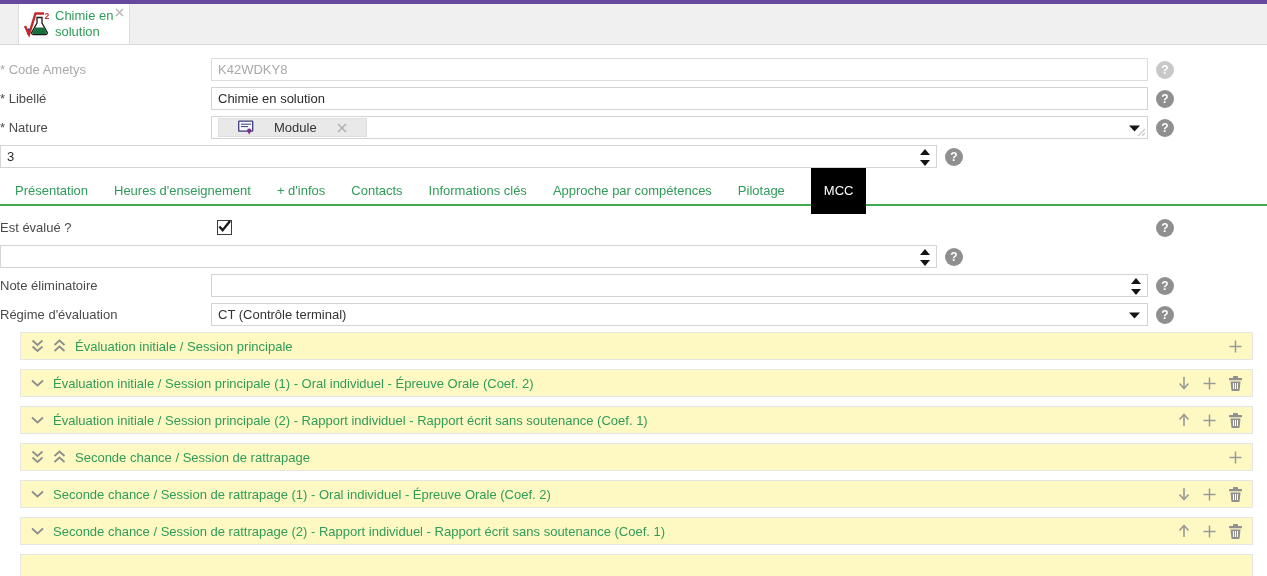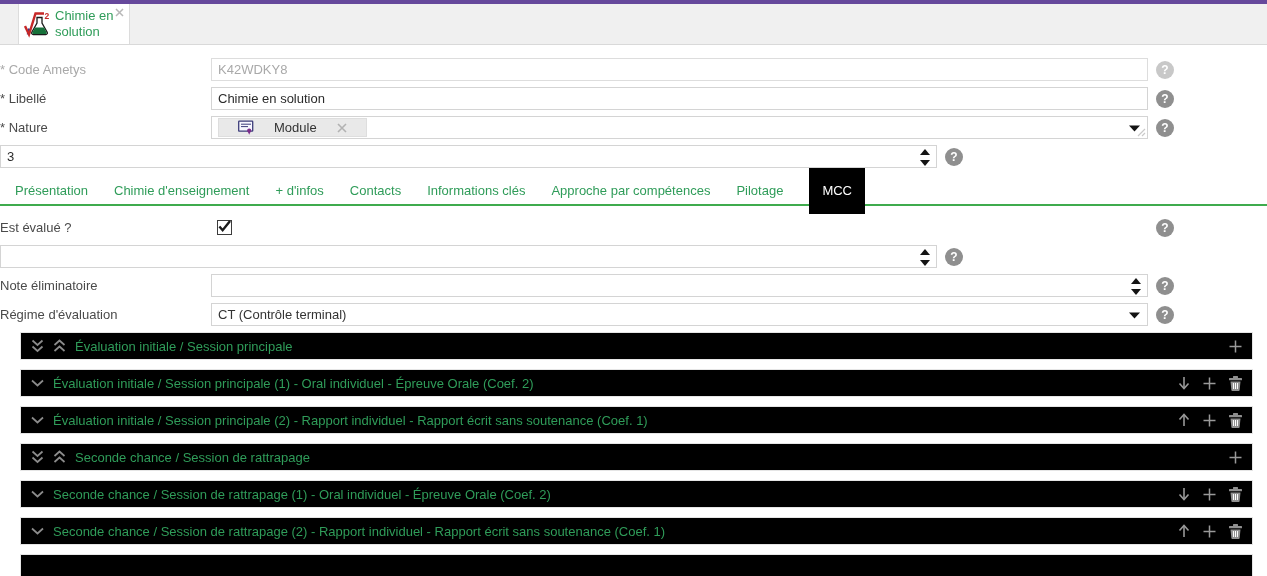--- a/index.html
+++ b/index.html
@@ -73,21 +73,21 @@
   .tab {
     color: #2f9c59; display: flex; align-items: center;
     margin-right: 26px; cursor: pointer; white-space: nowrap;
   }
   .tab.active { background: #000000; color: #fff; padding: 16px 13px; margin-right: 0; }
 
   .mcc-fields { padding-top: 10px; }
 
   .sessions { margin-top: 3px; padding-left: 20px; }
   .sbox {
-    width: 1233px; height: 28px; border: 1px solid #e5e5e5; background: #000000;
+    width: 1233px; height: 28px; border: 1px solid #e5e5e5; background: #fef9c3;
     display: flex; align-items: center; padding: 0 10px; margin-bottom: 9px;
     cursor: pointer;
   }
   .sbox.group2 { margin-top: 6px; }
   .stitle { color: #2f9c59; flex: 1 1 auto; margin-left: 9px; white-space: nowrap; overflow: hidden; }
   .sicons { display: flex; align-items: center; gap: 13px; flex: 0 0 auto; }
   .sicons span, .schevrons span { line-height: 0; cursor: pointer; }
   .schevrons { display: flex; align-items: center; gap: 9px; flex: 0 0 auto; }
   .sbox.partial { height: 28px; margin-bottom: 0; }
 </style>
@@ -179,21 +179,21 @@
               <polygon points="0,11 10,11 5,17" fill="#141414"></polygon>
             </svg>
         </span>
       </div>
       <span class="help">?</span>
     </div>
   </div>
 
   <div class="tabbar">
     <span class="tab">Présentation</span>
-    <span class="tab">Chimie d'enseignement</span>
+    <span class="tab">Heures d'enseignement</span>
     <span class="tab">+ d'infos</span>
     <span class="tab">Contacts</span>
     <span class="tab">Informations clés</span>
     <span class="tab">Approche par compétences</span>
     <span class="tab">Pilotage</span>
     <span class="tab active">MCC</span>
   </div>
 
   <div class="mcc-fields">
 

